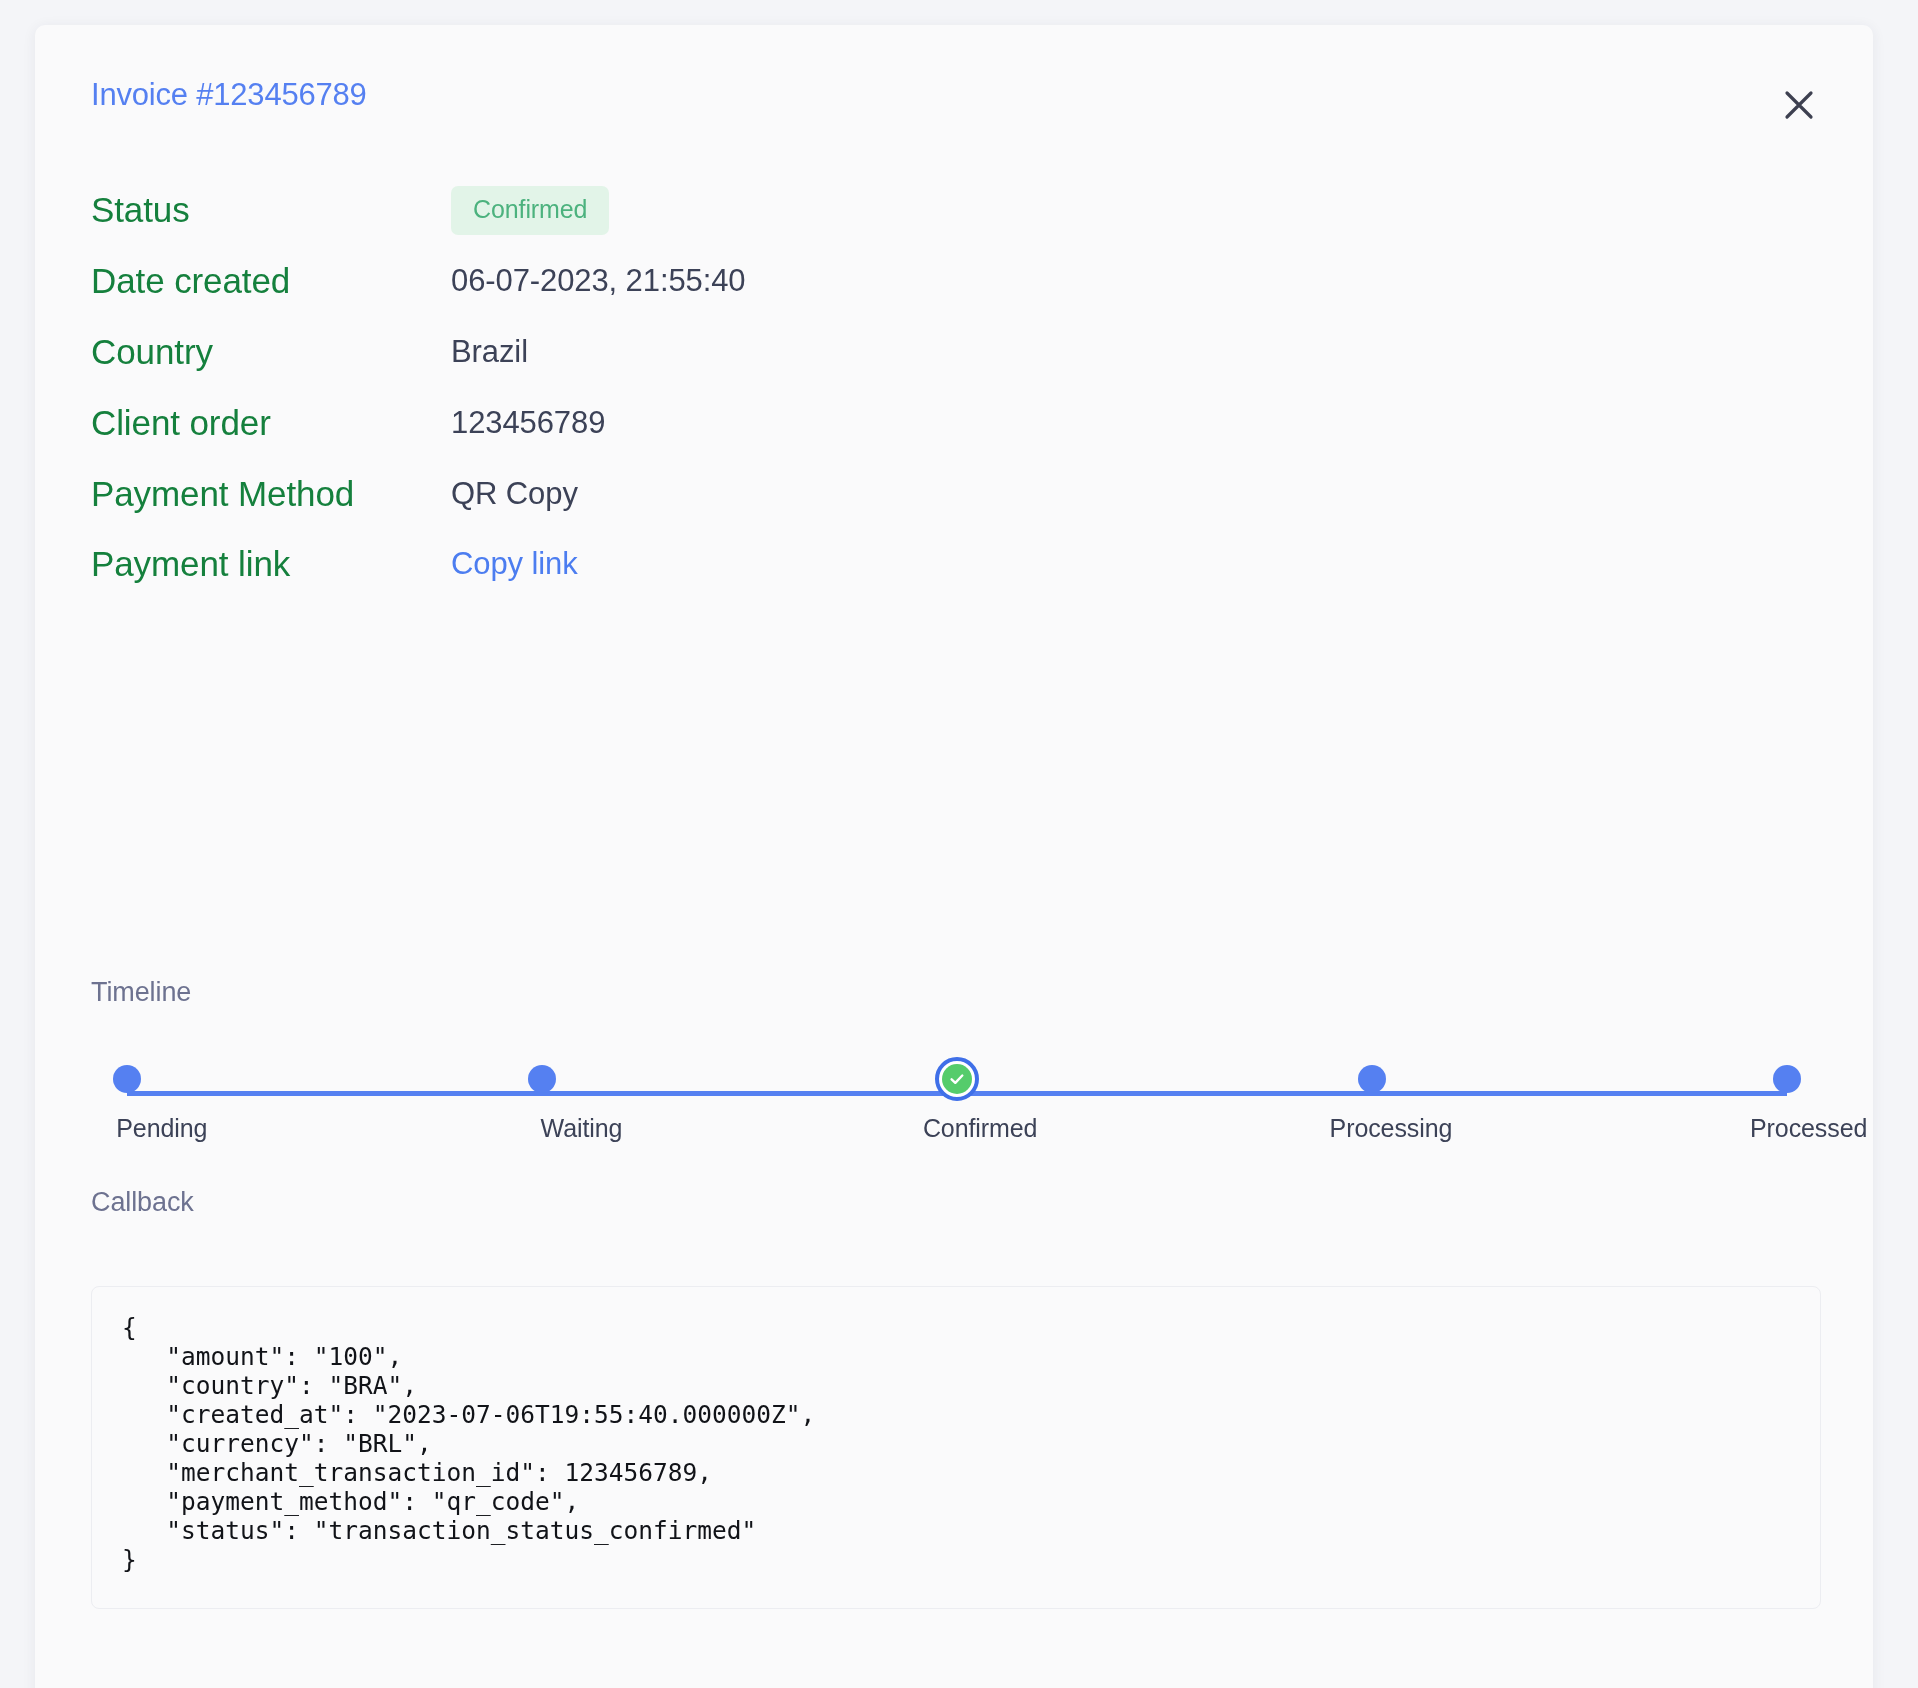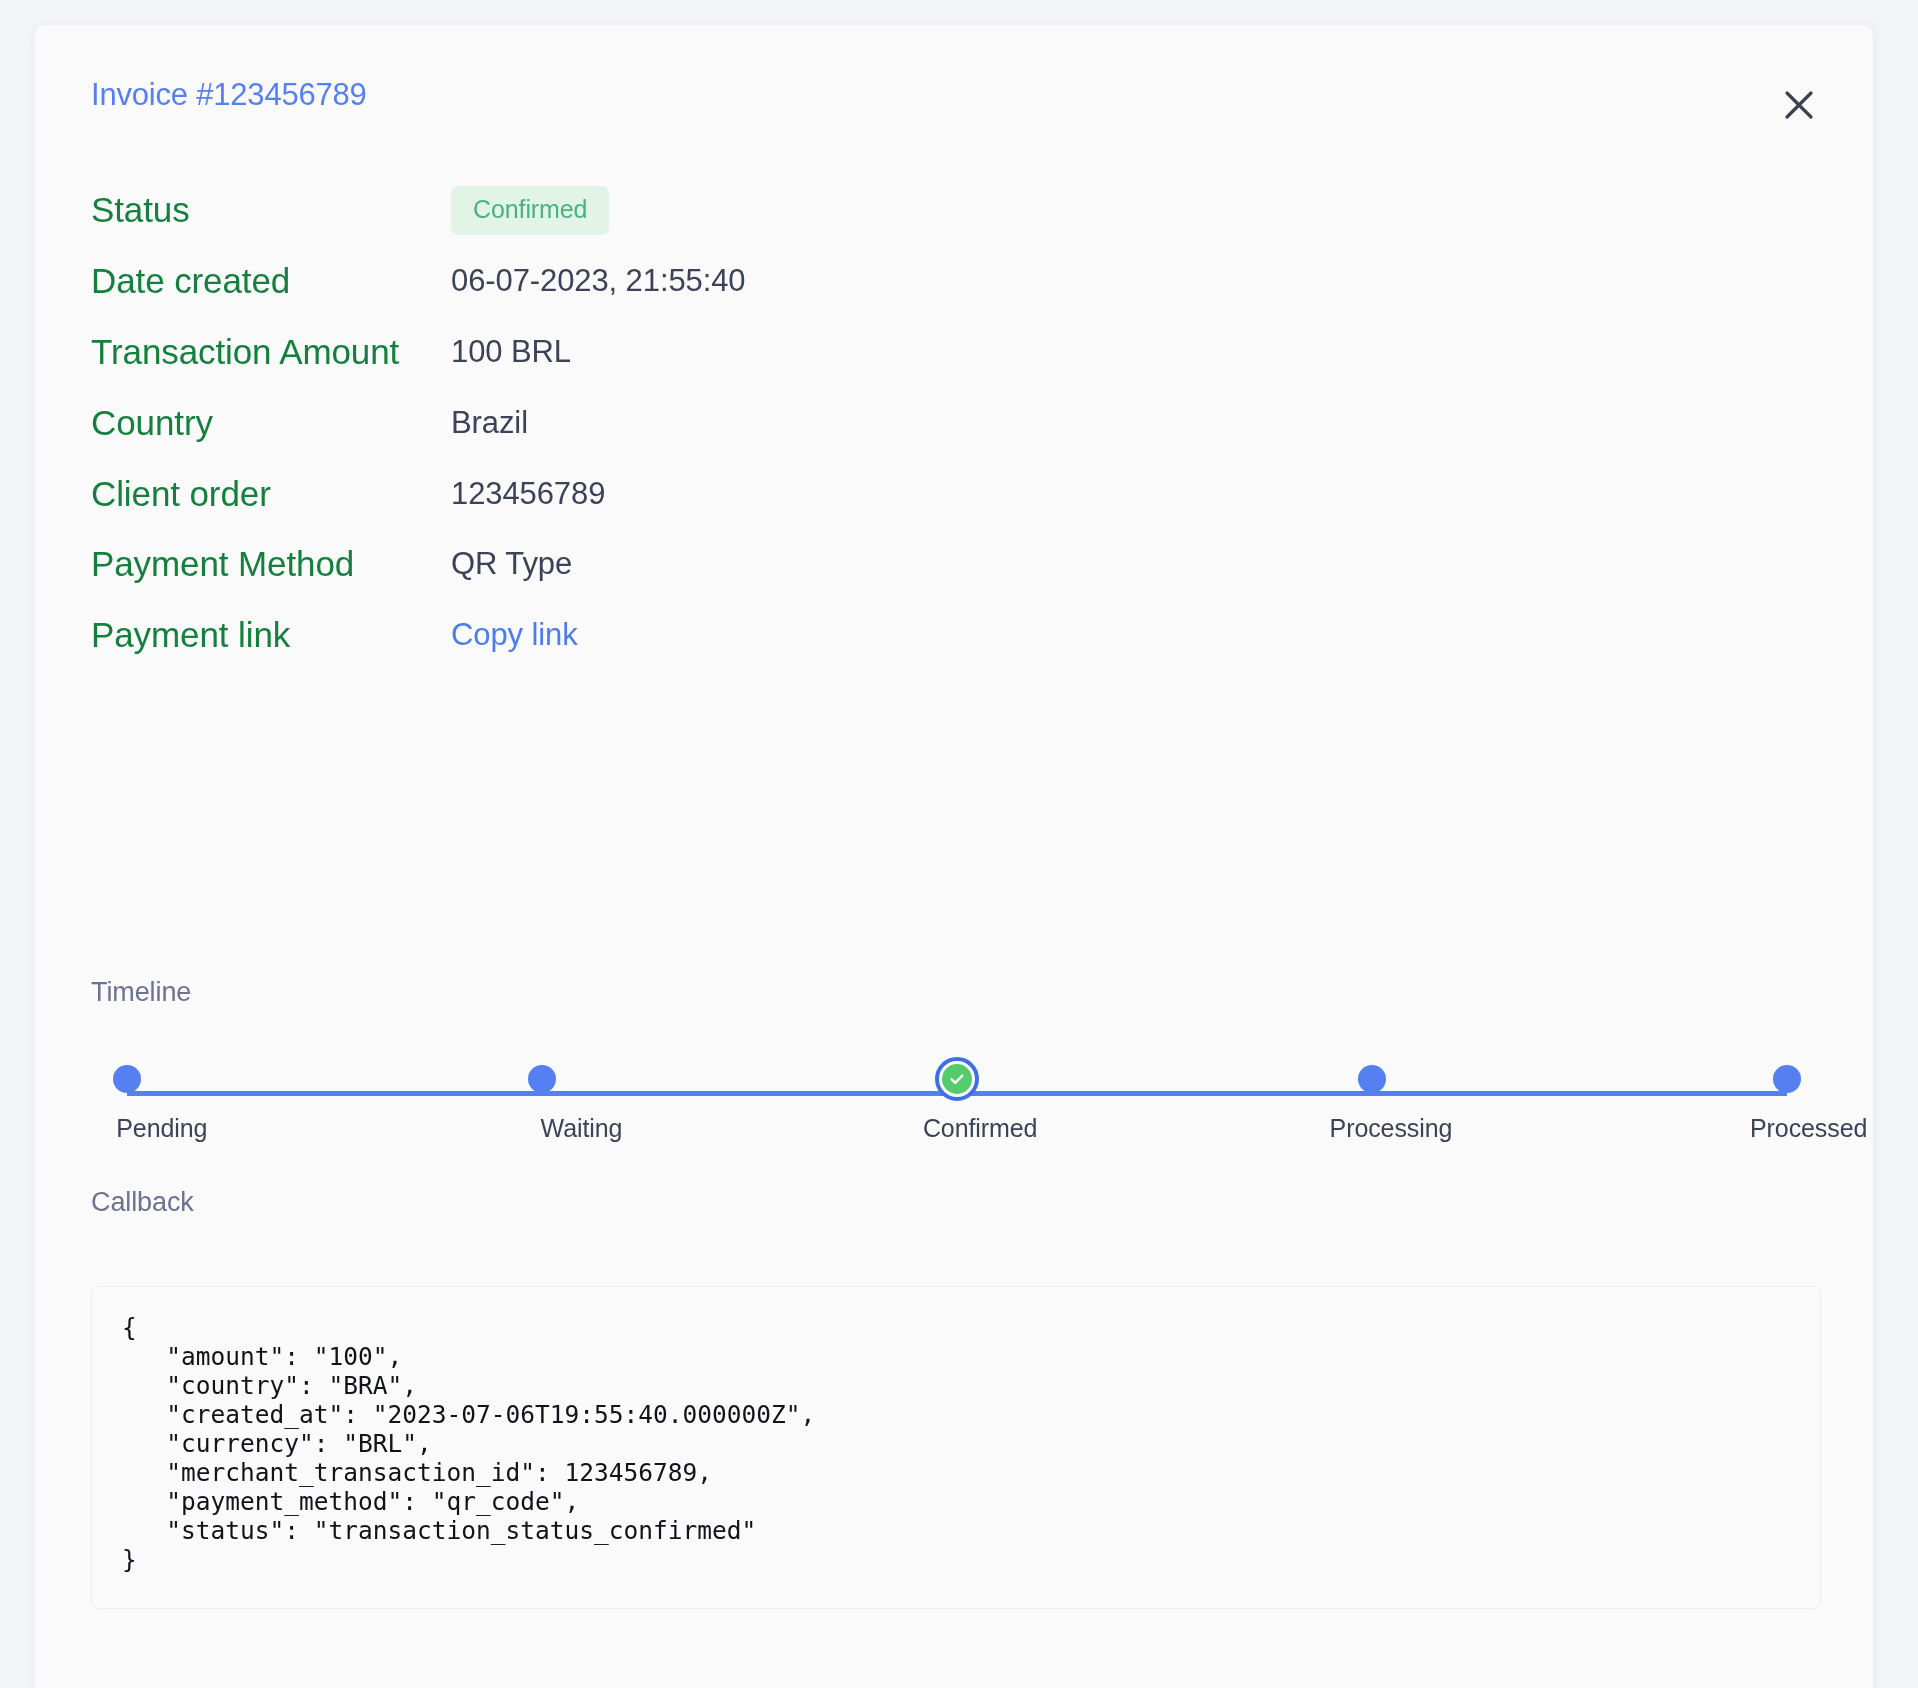--- a/index.html
+++ b/index.html
@@ -239,34 +239,30 @@
   <div id="details-list">
       <div class="detail-row">
         <div class="detail-label">Status</div>
         <span class="status-badge">Confirmed</span>
       </div>
       <div class="detail-row">
         <div class="detail-label">Date created</div>
         <div class="detail-value">06-07-2023, 21:55:40</div>
       </div>
       <div class="detail-row">
-        <div class="detail-label">Transaction Amount</div>
-        <div class="detail-value">100 BRL</div>
-      </div>
-      <div class="detail-row">
         <div class="detail-label">Country</div>
         <div class="detail-value">Brazil</div>
       </div>
       <div class="detail-row">
         <div class="detail-label">Client order</div>
         <div class="detail-value">123456789</div>
       </div>
       <div class="detail-row">
         <div class="detail-label">Payment Method</div>
-        <div class="detail-value">QR Type</div>
+        <div class="detail-value">QR Copy</div>
       </div>
       <div class="detail-row">
         <div class="detail-label">Payment link</div>
         <div class="detail-value link-value">Copy link</div>
       </div>
     </div>
 
   <div id="timeline-section">
     <div id="timeline-heading">Timeline</div>
     <div id="timeline-track-wrap">

